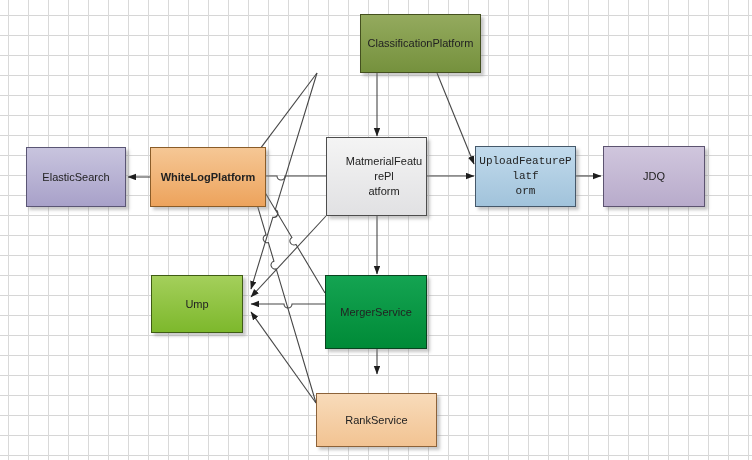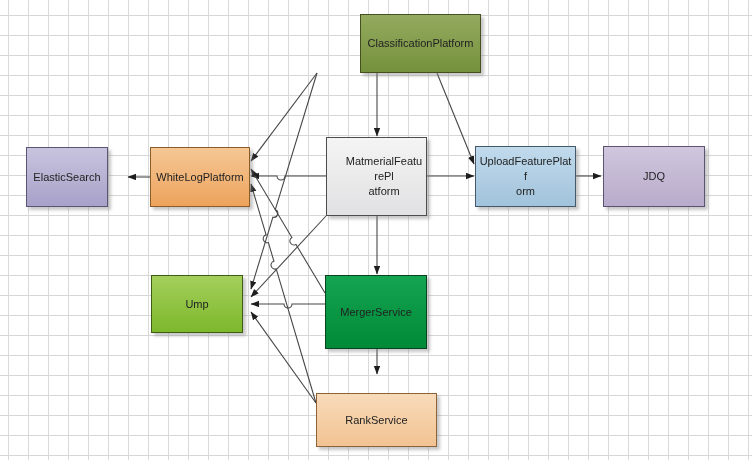--- a/index.html
+++ b/index.html
@@ -63,31 +63,31 @@
         <path d="M 316 403 L 276.2 268.9 A 4 4 0 0 1 273.9 261.2 L 268.4 242.6 A 4 4 0 0 1 266.1 234.9 L 251 184" fill="none" stroke="#474747" stroke-width="1.1" marker-end="url(#arrow)"></path>
         <path d="M 316 403 L 251 312" fill="none" stroke="#474747" stroke-width="1.1" marker-end="url(#arrow)"></path>
         <path d="M 150 177 L 128 177" fill="none" stroke="#474747" stroke-width="1.1" marker-end="url(#arrow)"></path>
         <path d="M 576 176 L 601 176" fill="none" stroke="#474747" stroke-width="1.1" marker-end="url(#arrow)"></path>
       </g>
   </svg>
   <div id="node-layer">
       <div class="node" style="left: 316px; top: 14px; width: 121px; height: 59px; border: 1px solid rgb(68, 80, 31); background: linear-gradient(rgb(148, 170, 94), rgb(117, 145, 61)); margin-left: 44px;">
         <span class="node-label">ClassificationPlatform</span>
       </div>
-      <div class="node" style="left: 26px; top: 147px; width: 82px; height: 60px; border: 1px solid rgb(90, 85, 116); background: linear-gradient(rgb(200, 196, 222), rgb(168, 161, 201));">
+      <div class="node" style="left: 26px; top: 147px; width: 100px; height: 60px; border: 1px solid rgb(90, 85, 116); background: linear-gradient(rgb(200, 196, 222), rgb(168, 161, 201));">
         <span class="node-label">ElasticSearch</span>
       </div>
-      <div class="node" style="left: 150px; top: 147px; width: 100px; height: 60px; border: 1px solid rgb(138, 92, 40); background: linear-gradient(rgb(245, 199, 149), rgb(237, 163, 92));">
+      <div class="node" style="left: 150px; top: 147px; width: 116px; height: 60px; border: 1px solid rgb(138, 92, 40); background: linear-gradient(rgb(245, 199, 149), rgb(237, 163, 92)); font-weight: bold;">
         <span class="node-label">WhiteLogPlatform</span>
       </div>
       <div class="node" style="left: 326px; top: 137px; width: 101px; height: 79px; border: 1px solid rgb(77, 77, 77); background: linear-gradient(rgb(244, 244, 244), rgb(225, 225, 227)); padding-left: 15px;">
         <span class="node-label">MatmerialFeaturePl
 atform</span>
       </div>
-      <div class="node" style="left: 475px; top: 146px; width: 101px; height: 61px; border: 1px solid rgb(69, 88, 106); background: linear-gradient(rgb(193, 218, 236), rgb(161, 195, 219));">
+      <div class="node" style="left: 475px; top: 146px; width: 101px; height: 61px; border: 1px solid rgb(69, 88, 106); background: linear-gradient(rgb(193, 218, 236), rgb(161, 195, 219)); font-family: Liberation Mono, monospace;">
         <span class="node-label">UploadFeaturePlatf
 orm</span>
       </div>
       <div class="node" style="left: 603px; top: 146px; width: 102px; height: 61px; border: 1px solid rgb(92, 83, 112); background: linear-gradient(rgb(208, 198, 221), rgb(184, 171, 203));">
         <span class="node-label">JDQ</span>
       </div>
       <div class="node" style="left: 151px; top: 275px; width: 92px; height: 58px; border: 1px solid rgb(63, 92, 20); background: linear-gradient(rgb(164, 207, 91), rgb(125, 184, 44)); align-items: center;">
         <span class="node-label">Ump</span>
       </div>
       <div class="node" style="left: 325px; top: 275px; width: 102px; height: 74px; border: 1px solid rgb(9, 67, 31); background: linear-gradient(rgb(20, 164, 82), rgb(0, 138, 55));">

